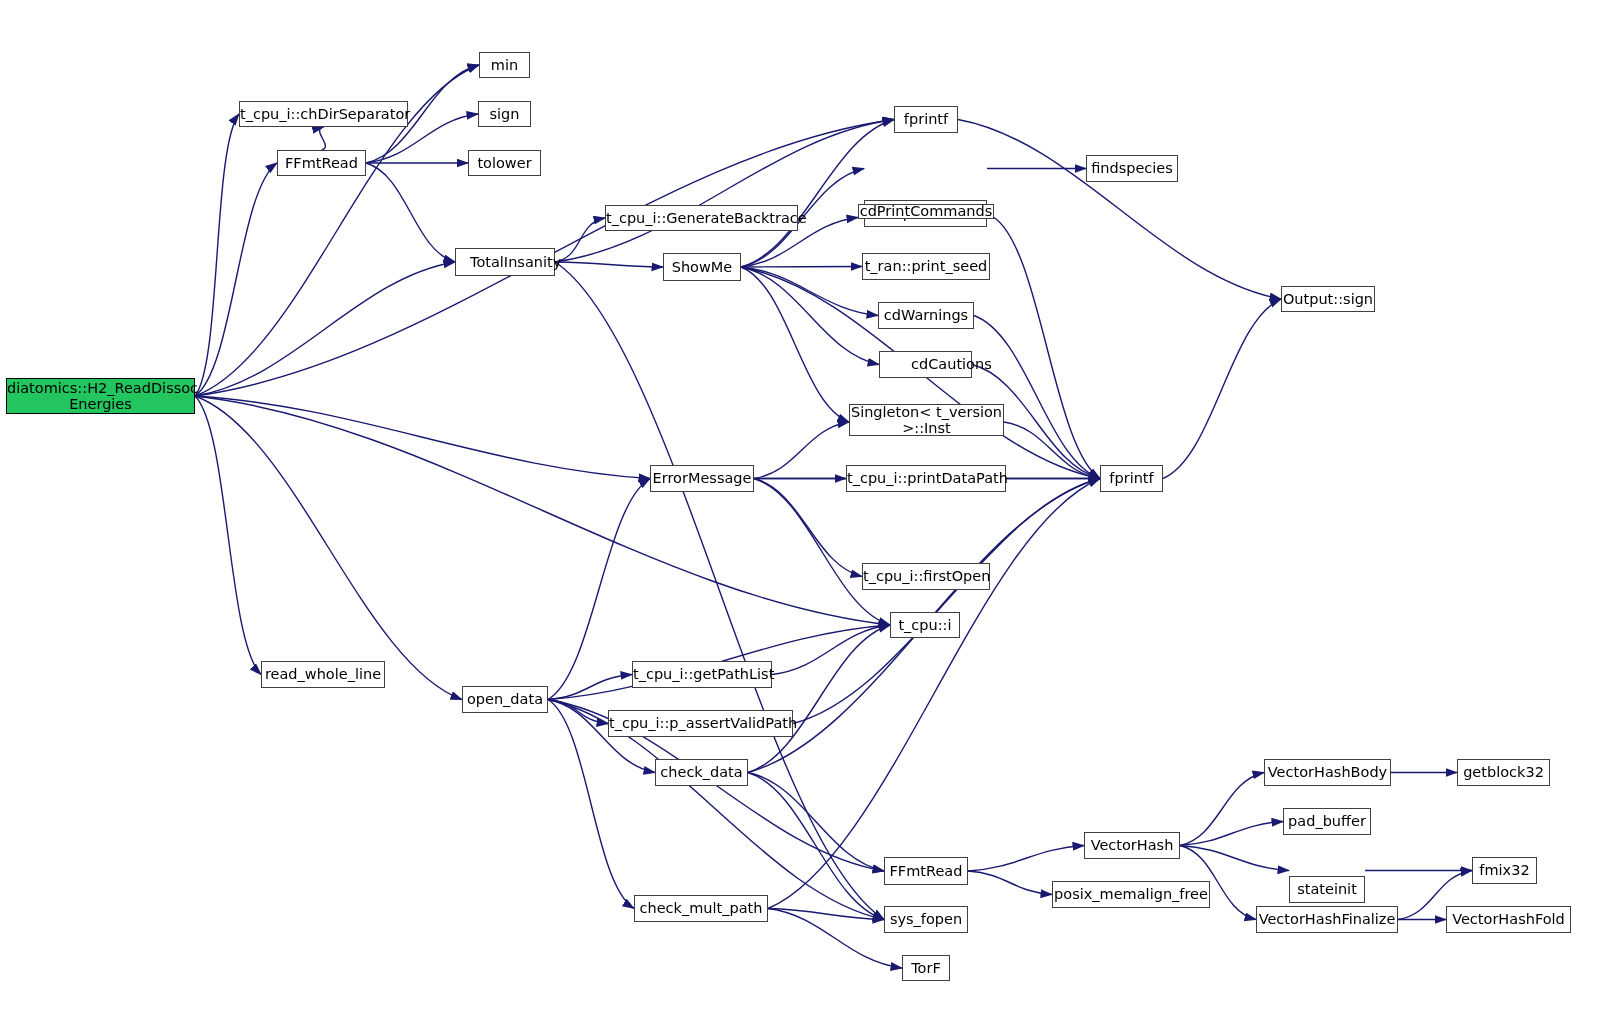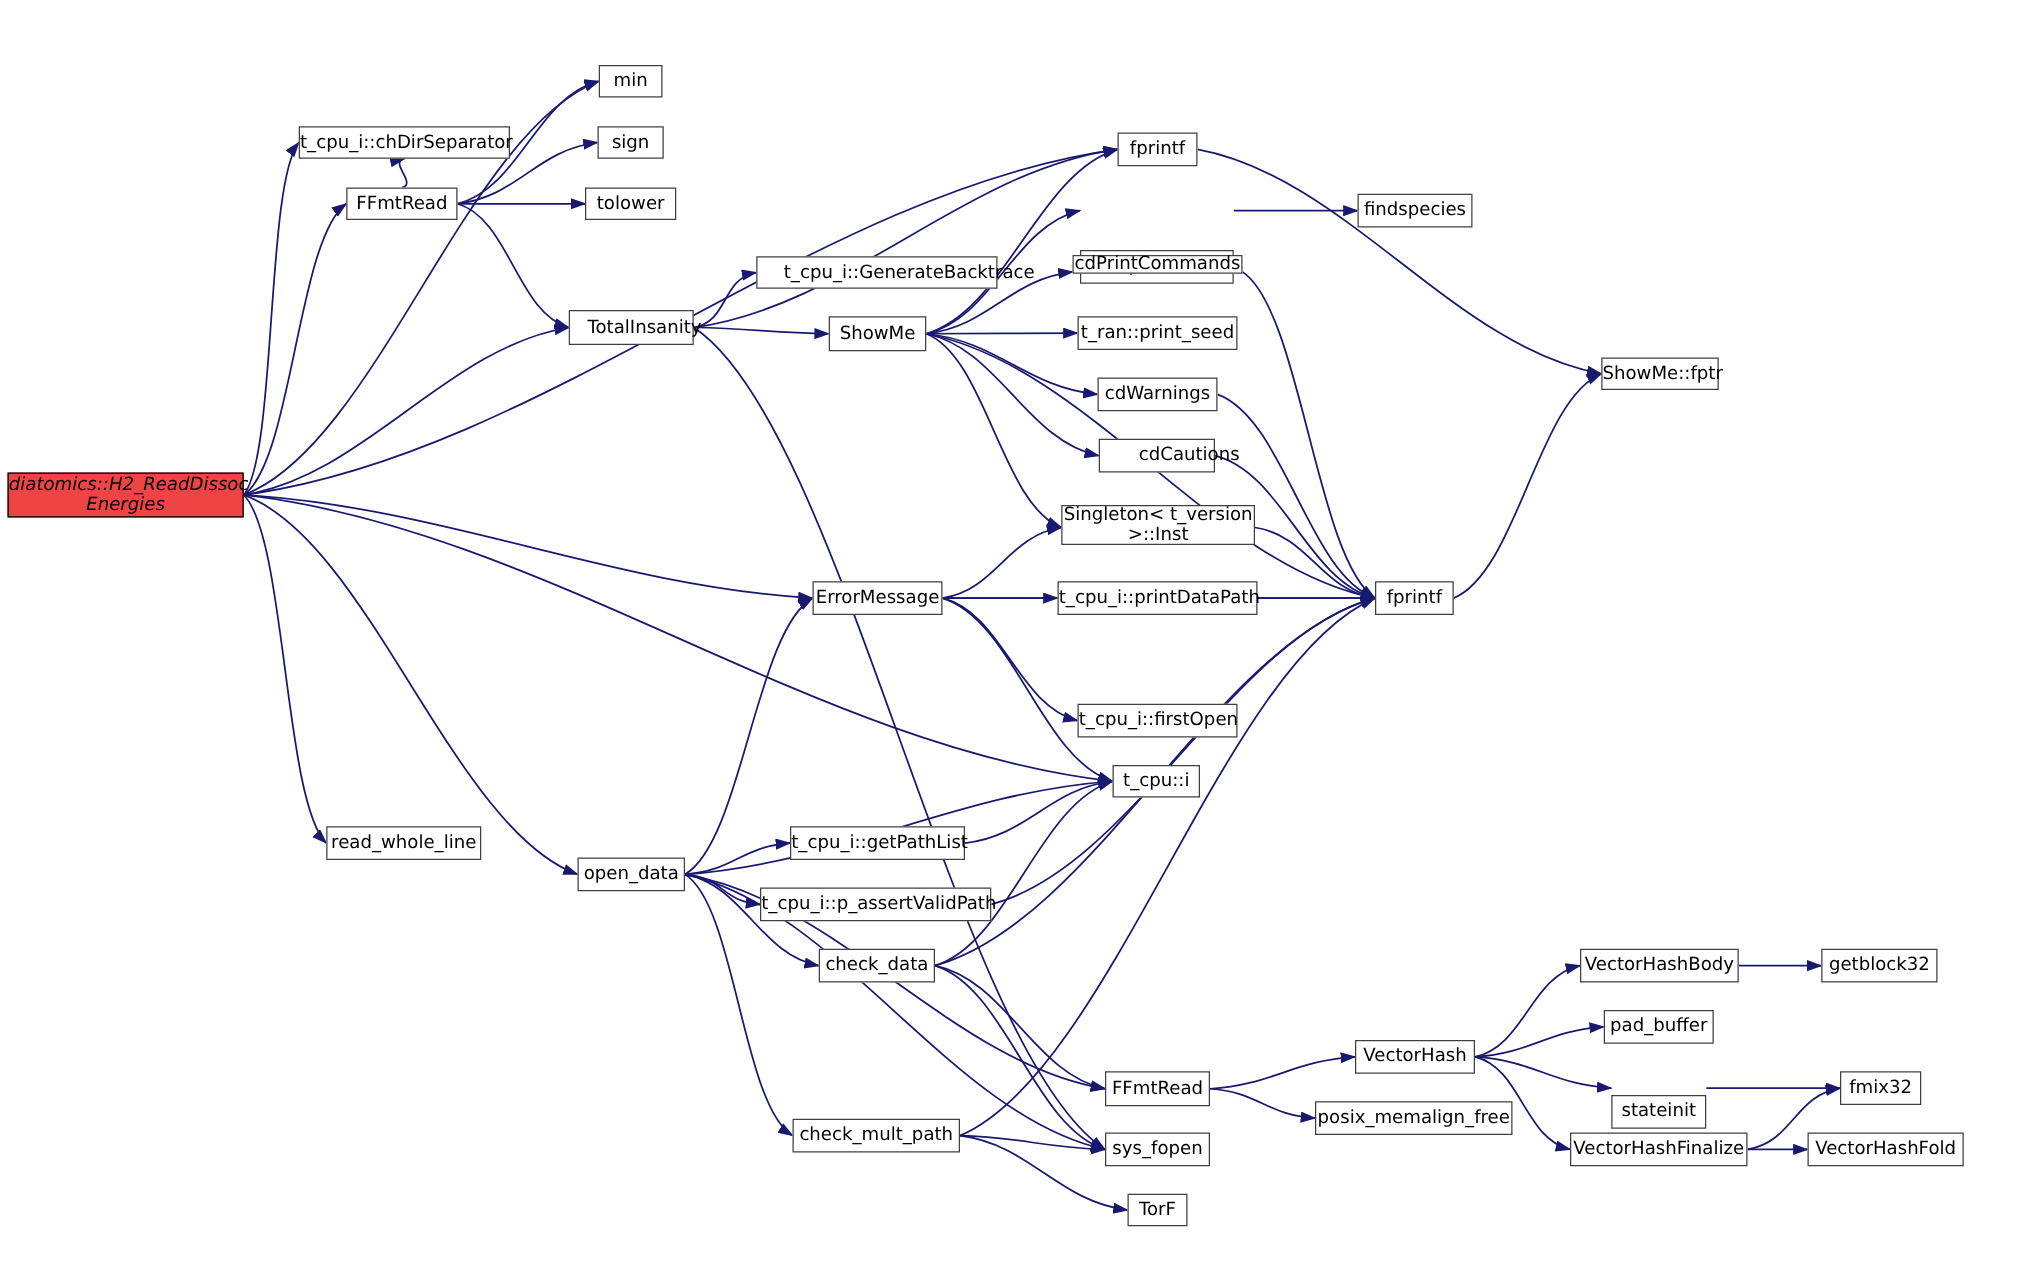--- a/index.html
+++ b/index.html
@@ -15,23 +15,22 @@
     font-size:14.5px;
     line-height:1.12;
     display:flex;
     align-items:center;
     justify-content:center;
     text-align:center;
     white-space:pre;
     letter-spacing:0px;
   }
   .node.root{
-    background:#ef4444;
+    background:#22c55e;
     border-color:#000000;
-    font-style:italic;
   }
   .node .lbl{display:block;width:100%;}
 </style>
 </head>
 <body>
 
 <div id="canvas">
   <svg id="edges" viewBox="0 0 1621 1020" xmlns="http://www.w3.org/2000/svg">
     <defs>
       <marker id="ah" markerWidth="9" markerHeight="9" refX="8.2" refY="3.2" orient="auto" markerUnits="strokeWidth">
@@ -108,33 +107,33 @@
       </g>
   </svg>
   <div id="node-layer">
       <div class="node root" style="left: 6px; top: 378px; width: 189px; height: 36px;"><span class="lbl">diatomics::H2_ReadDissoc
 Energies</span></div>
       <div class="node" style="left: 239px; top: 101px; width: 169px; height: 26px;"><span class="lbl">t_cpu_i::chDirSeparator</span></div>
       <div class="node" style="left: 479px; top: 52px; width: 51px; height: 26px;"><span class="lbl">min</span></div>
       <div class="node" style="left: 478px; top: 101px; width: 53px; height: 26px;"><span class="lbl">sign</span></div>
       <div class="node" style="left: 277px; top: 150px; width: 89px; height: 26px;"><span class="lbl">FFmtRead</span></div>
       <div class="node" style="left: 468px; top: 150px; width: 73px; height: 26px;"><span class="lbl">tolower</span></div>
-      <div class="node" style="left: 605px; top: 205px; width: 193px; height: 26px; padding-left: 21px;"><span class="lbl">t_cpu_i::GenerateBacktrace</span></div>
+      <div class="node" style="left: 605px; top: 205px; width: 193px; height: 26px;"><span class="lbl">t_cpu_i::GenerateBacktrace</span></div>
       <div class="node" style="left: 455px; top: 248px; width: 100px; height: 28px; padding-left: 14px;"><span class="lbl">TotalInsanity</span></div>
       <div class="node" style="left: 663px; top: 253px; width: 78px; height: 28px;"><span class="lbl">ShowMe</span></div>
       <div class="node" style="left: 894px; top: 106px; width: 64px; height: 27px;"><span class="lbl">fprintf</span></div>
       <div class="node" style="left: 864px; top: 155px; width: 123px; height: 27px; margin-top: 45px;"><span class="lbl">findspecieslocal</span></div>
       <div class="node" style="left: 1086px; top: 155px; width: 92px; height: 27px;"><span class="lbl">findspecies</span></div>
       <div class="node" style="left: 858px; top: 204px; width: 136px; height: 15px;"><span class="lbl">cdPrintCommands</span></div>
       <div class="node" style="left: 862px; top: 253px; width: 128px; height: 27px;"><span class="lbl">t_ran::print_seed</span></div>
       <div class="node" style="left: 878px; top: 302px; width: 96px; height: 27px;"><span class="lbl">cdWarnings</span></div>
       <div class="node" style="left: 879px; top: 351px; width: 93px; height: 27px; padding-left: 31px;"><span class="lbl">cdCautions</span></div>
       <div class="node" style="left: 849px; top: 404px; width: 155px; height: 32px;"><span class="lbl">Singleton&lt; t_version
 &gt;::Inst</span></div>
-      <div class="node" style="left: 1281px; top: 286px; width: 94px; height: 26px;"><span class="lbl">ShowMe::fptr</span></div>
+      <div class="node" style="left: 1281px; top: 286px; width: 94px; height: 26px;"><span class="lbl">Output::sign</span></div>
       <div class="node" style="left: 650px; top: 465px; width: 104px; height: 27px;"><span class="lbl">ErrorMessage</span></div>
       <div class="node" style="left: 846px; top: 465px; width: 160px; height: 27px;"><span class="lbl">t_cpu_i::printDataPath</span></div>
       <div class="node" style="left: 1100px; top: 465px; width: 63px; height: 27px;"><span class="lbl">fprintf</span></div>
       <div class="node" style="left: 862px; top: 563px; width: 128px; height: 27px;"><span class="lbl">t_cpu_i::firstOpen</span></div>
       <div class="node" style="left: 890px; top: 612px; width: 70px; height: 26px;"><span class="lbl">t_cpu::i</span></div>
       <div class="node" style="left: 261px; top: 661px; width: 124px; height: 27px;"><span class="lbl">read_whole_line</span></div>
       <div class="node" style="left: 462px; top: 686px; width: 86px; height: 27px;"><span class="lbl">open_data</span></div>
       <div class="node" style="left: 632px; top: 661px; width: 140px; height: 27px;"><span class="lbl">t_cpu_i::getPathList</span></div>
       <div class="node" style="left: 608px; top: 710px; width: 185px; height: 27px;"><span class="lbl">t_cpu_i::p_assertValidPath</span></div>
       <div class="node" style="left: 655px; top: 759px; width: 93px; height: 27px;"><span class="lbl">check_data</span></div>

